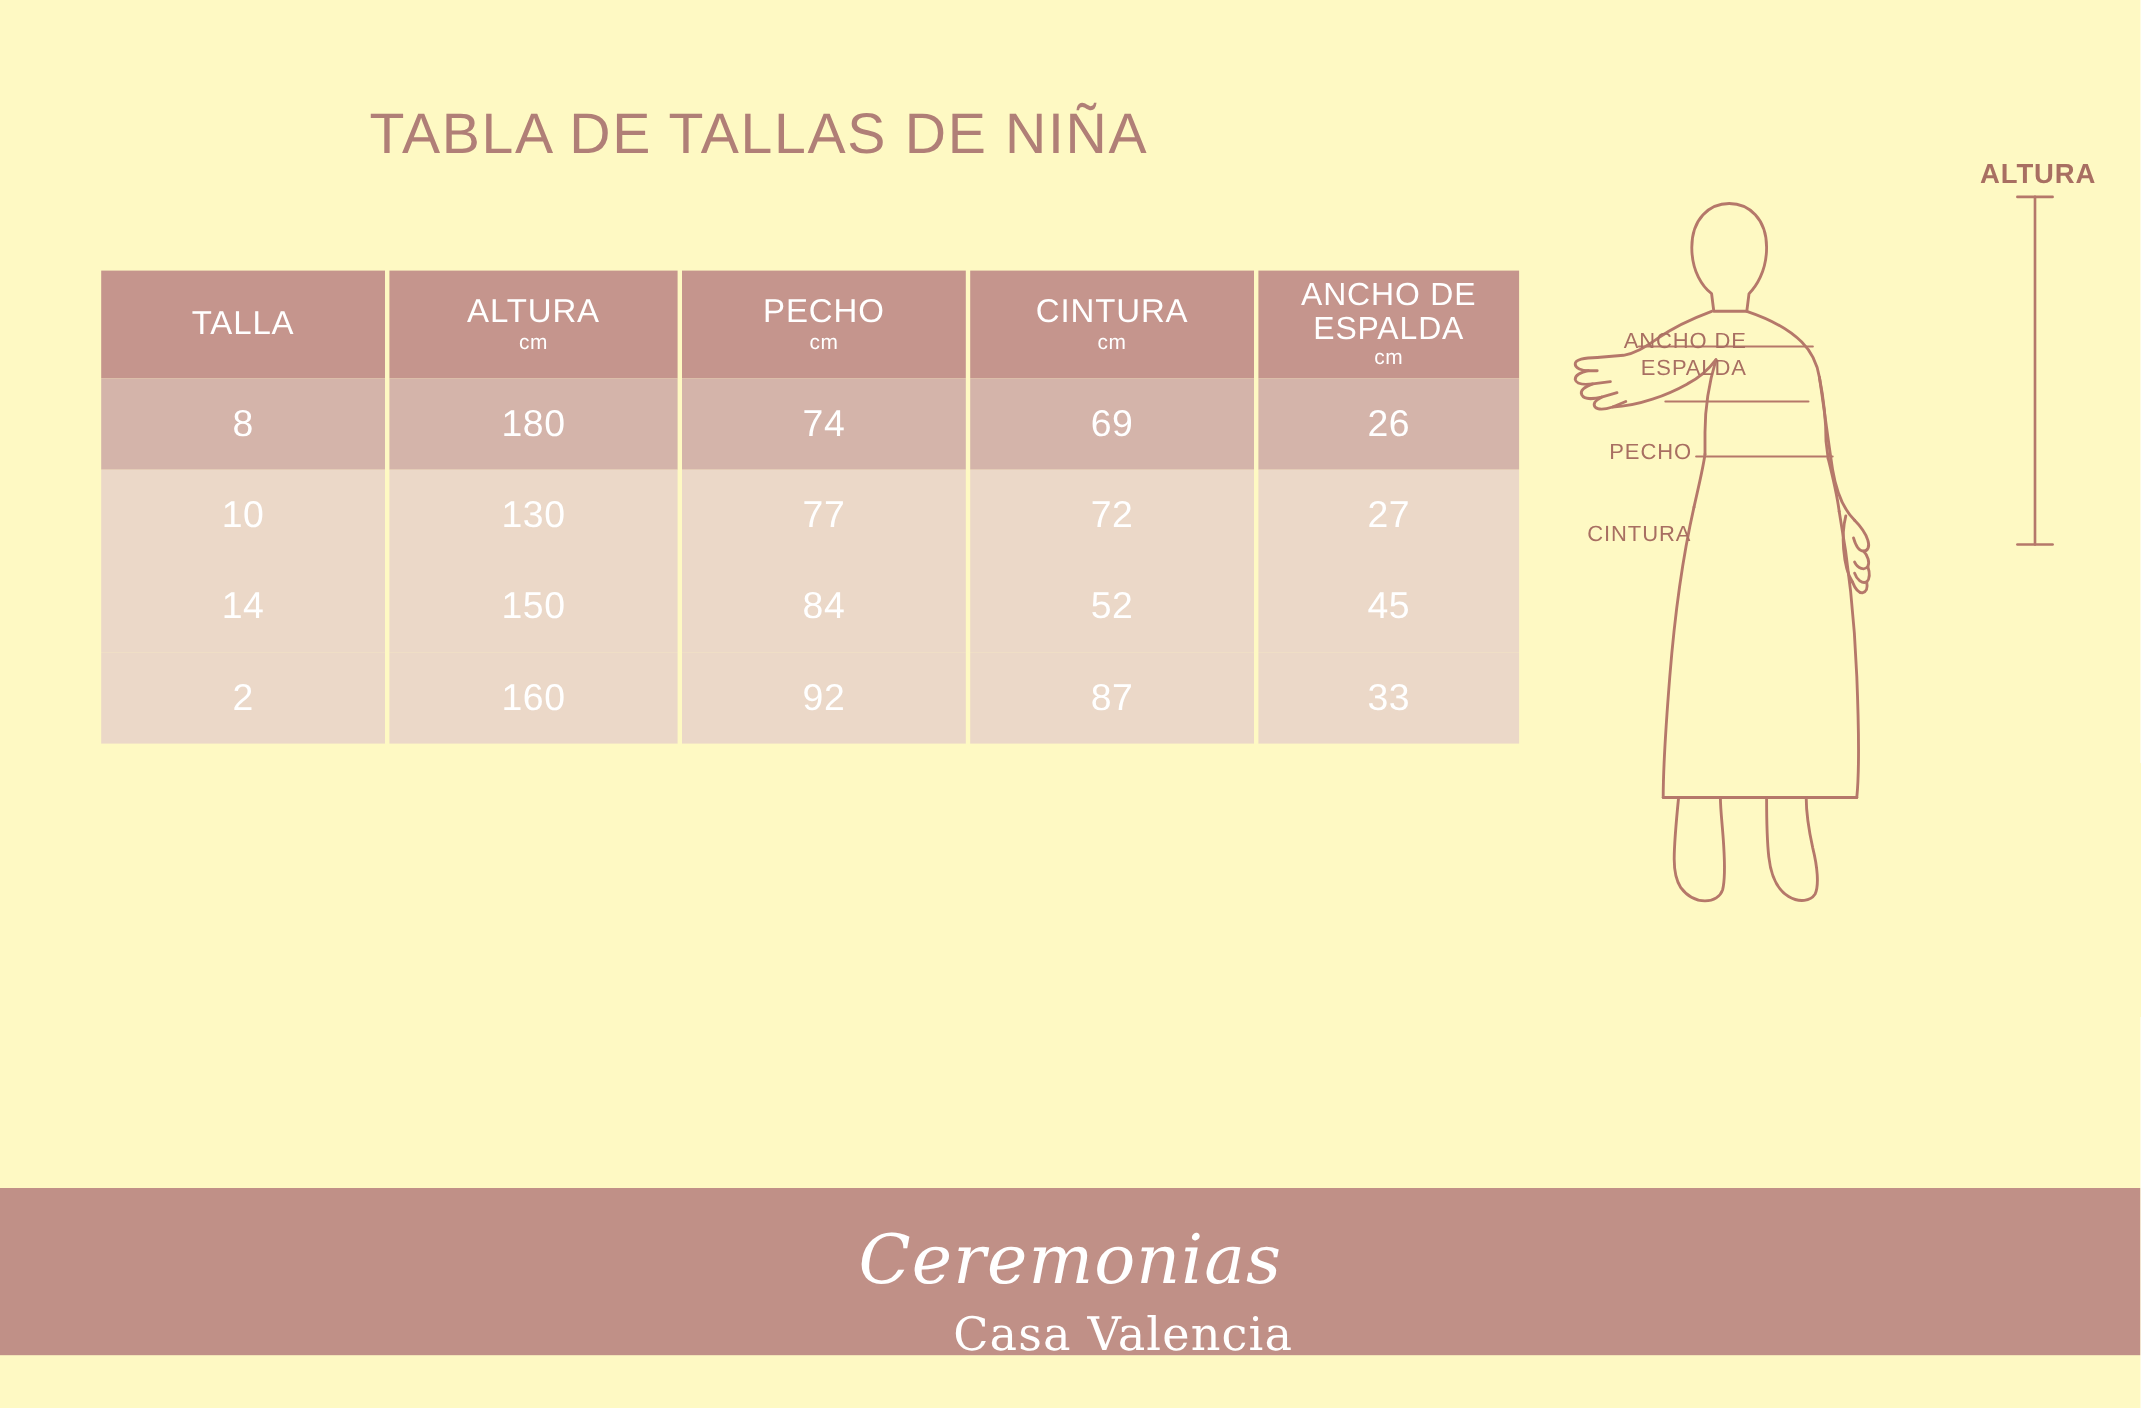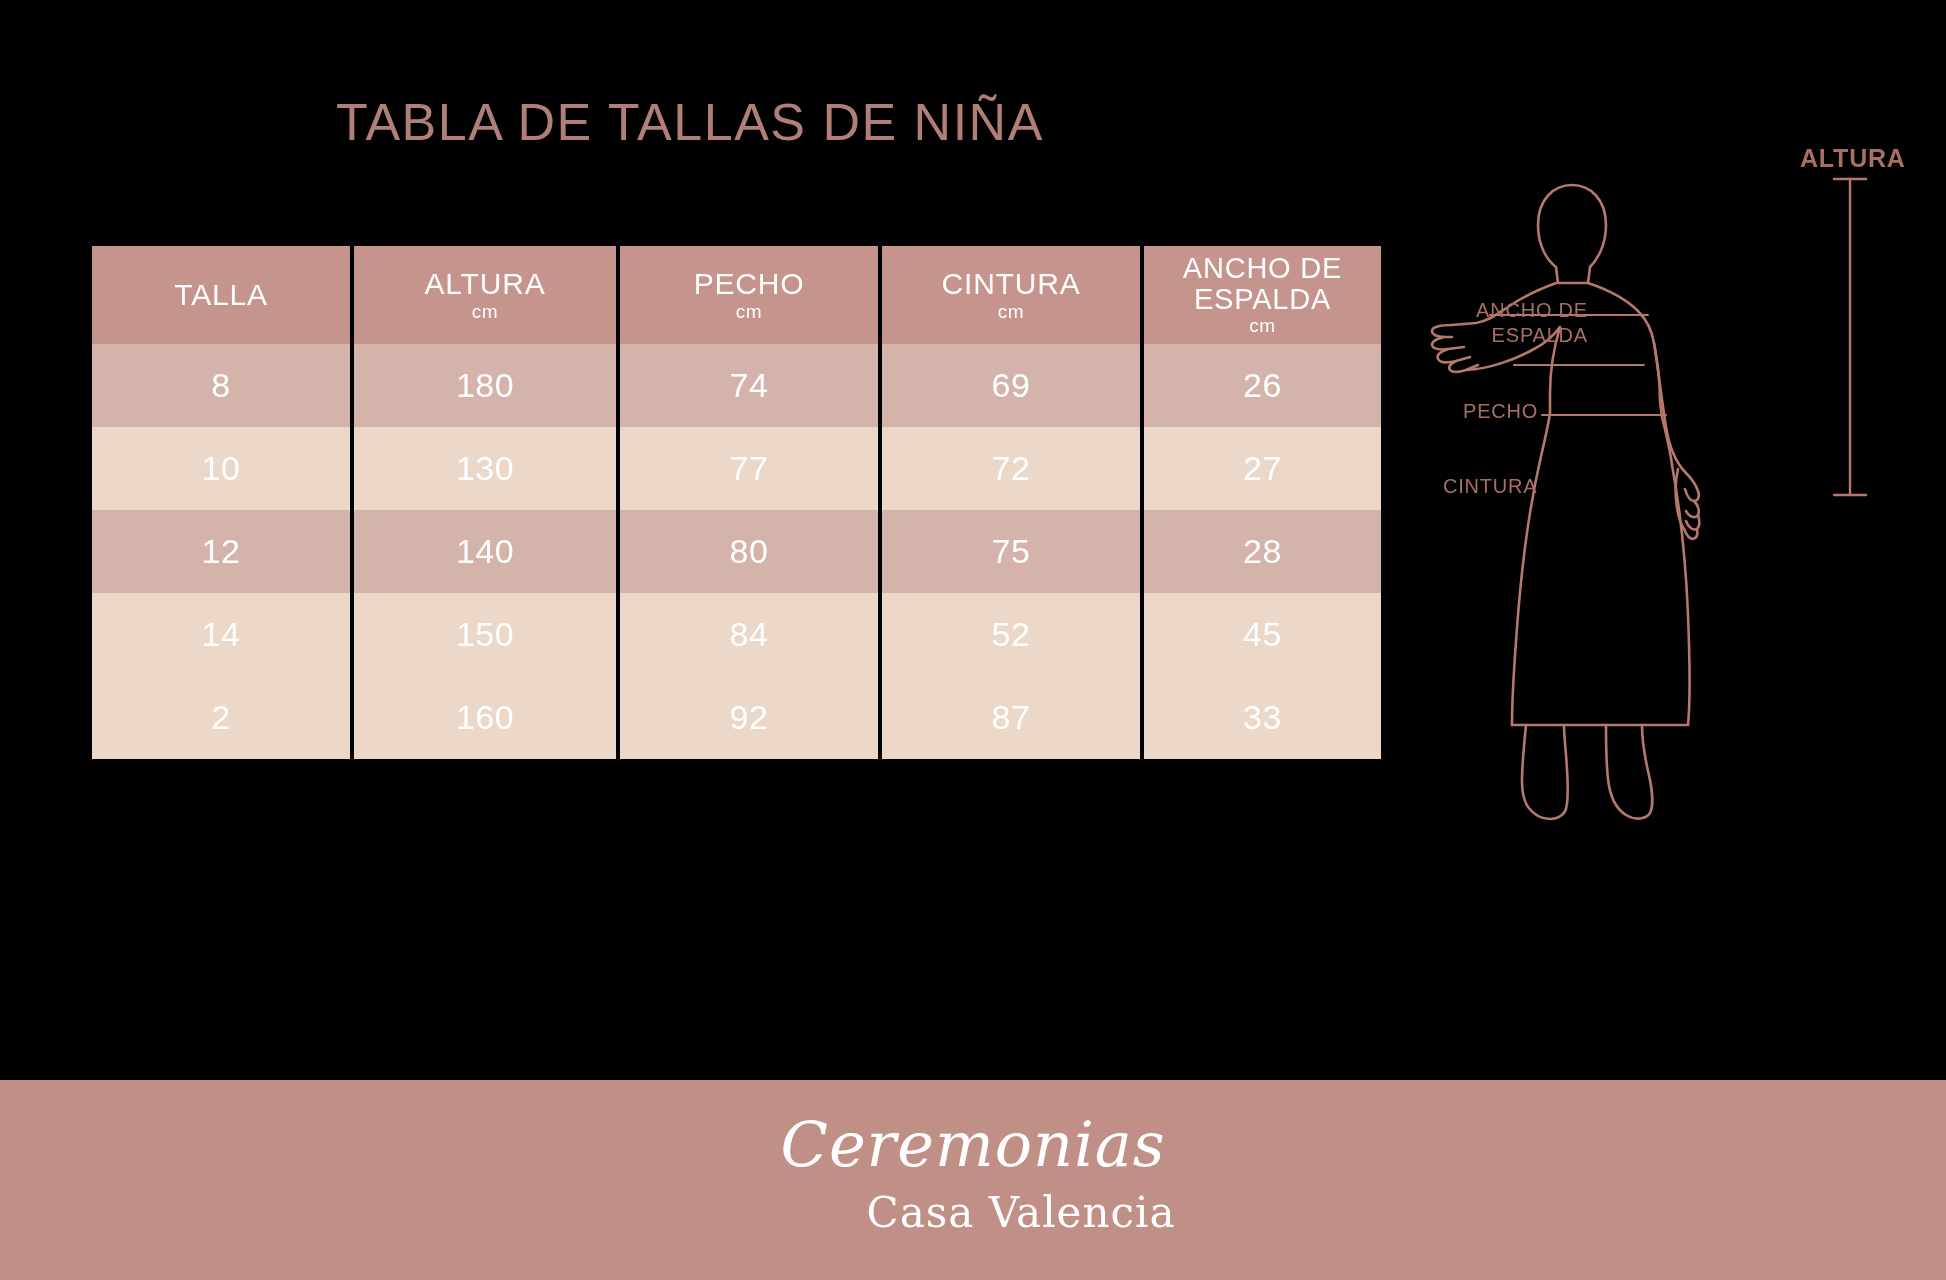--- a/index.html
+++ b/index.html
@@ -8,21 +8,21 @@
     padding: 0;
     width: 1946px;
     height: 1280px;
     background: #ffffff;
     font-family: "Liberation Sans", sans-serif;
   }
   .page {
     position: relative;
     width: 1946px;
     height: 1280px;
-    background: #000000;
+    background: #fef9c3;
     overflow: hidden;
     text-decoration: underline;
   }
 
   
   .title {
     position: absolute;
     left: 336px;
     top: 92px;
     font-size: 52px;
@@ -114,21 +114,21 @@
   .lbl-ancho   { left: 1468px; top: 298px; text-align: right; width: 120px; line-height: 1.25; }
   .lbl-pecho   { left: 1463px; top: 400px; }
   .lbl-cintura { left: 1443px; top: 475px; }
 
   
   .footer {
     position: absolute;
     left: 0;
     top: 1080px;
     width: 1946px;
-    height: 200px;
+    height: 152px;
     background: #c09087;
   }
   .brand {
     position: absolute;
     width: 100%;
     top: 28px;
     text-align: center;
     color: #ffffff;
     font-family: "DejaVu Serif", serif;
     font-style: italic;
@@ -195,27 +195,20 @@
           <td>69</td>
           <td>26</td>
         </tr>
         <tr class="light">
           <td>10</td>
           <td>130</td>
           <td>77</td>
           <td>72</td>
           <td>27</td>
         </tr>
-        <tr class="dark">
-          <td>12</td>
-          <td>140</td>
-          <td>80</td>
-          <td>75</td>
-          <td>28</td>
-        </tr>
         <tr class="light">
           <td>14</td>
           <td>150</td>
           <td>84</td>
           <td>52</td>
           <td>45</td>
         </tr>
         <tr class="light">
           <td>2</td>
           <td>160</td>

